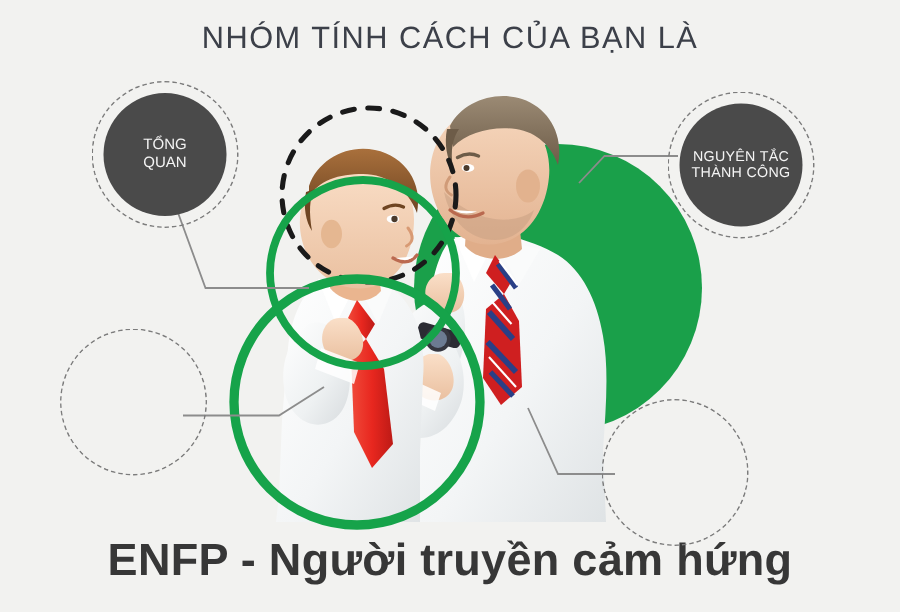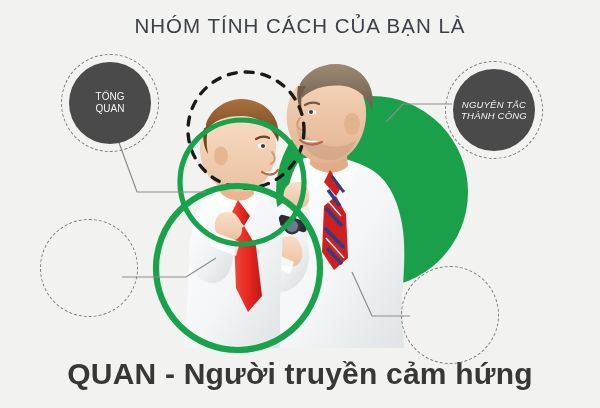--- a/index.html
+++ b/index.html
@@ -80,21 +80,21 @@
     height: 98px;
     border-radius: 50%;
     border: 1.4px dashed #7c7c7c;
     box-sizing: border-box;
     z-index: 5;
     pointer-events: none;
   }
   
   #node-overview      { left: 69px;  top: 62px;  font-size: 10px; }
   #ring-overview      { left: 61px;  top: 54px;  }
-  #node-principles    { left: 453px; top: 69px;  font-size: 9.5px; letter-spacing: .2px; font-style: italic; }
+  #node-principles    { left: 453px; top: 69px;  font-size: 9.5px; letter-spacing: .2px; }
   #ring-principles    { left: 445px; top: 61px;  }
   #node-relationship  { left: 48px;  top: 227px; font-size: 10.5px; }
   #ring-relationship  { left: 40px;  top: 219px; }
   #node-career        { left: 409px; top: 274px; font-size: 10.5px; }
   #ring-career        { left: 401px; top: 266px; }
 </style>
 </head>
 <body>
 
 <div id="stage">
@@ -315,16 +315,16 @@
     <div class="node-ring" id="ring-principles"></div>
     <div class="node" id="node-principles">
       <span class="node-text">NGUYÊN TẮC
 THÀNH CÔNG</span>
     </div>
 
     <div class="node-ring" id="ring-relationship"></div>
 
     <div class="node-ring" id="ring-career"></div>
 
-    <div id="result-label">QUAN - Người truyền cảm hứng</div>
+    <div id="result-label">ENFP - Người truyền cảm hứng</div>
 
   </div>
 </div>
 
 </body></html>

